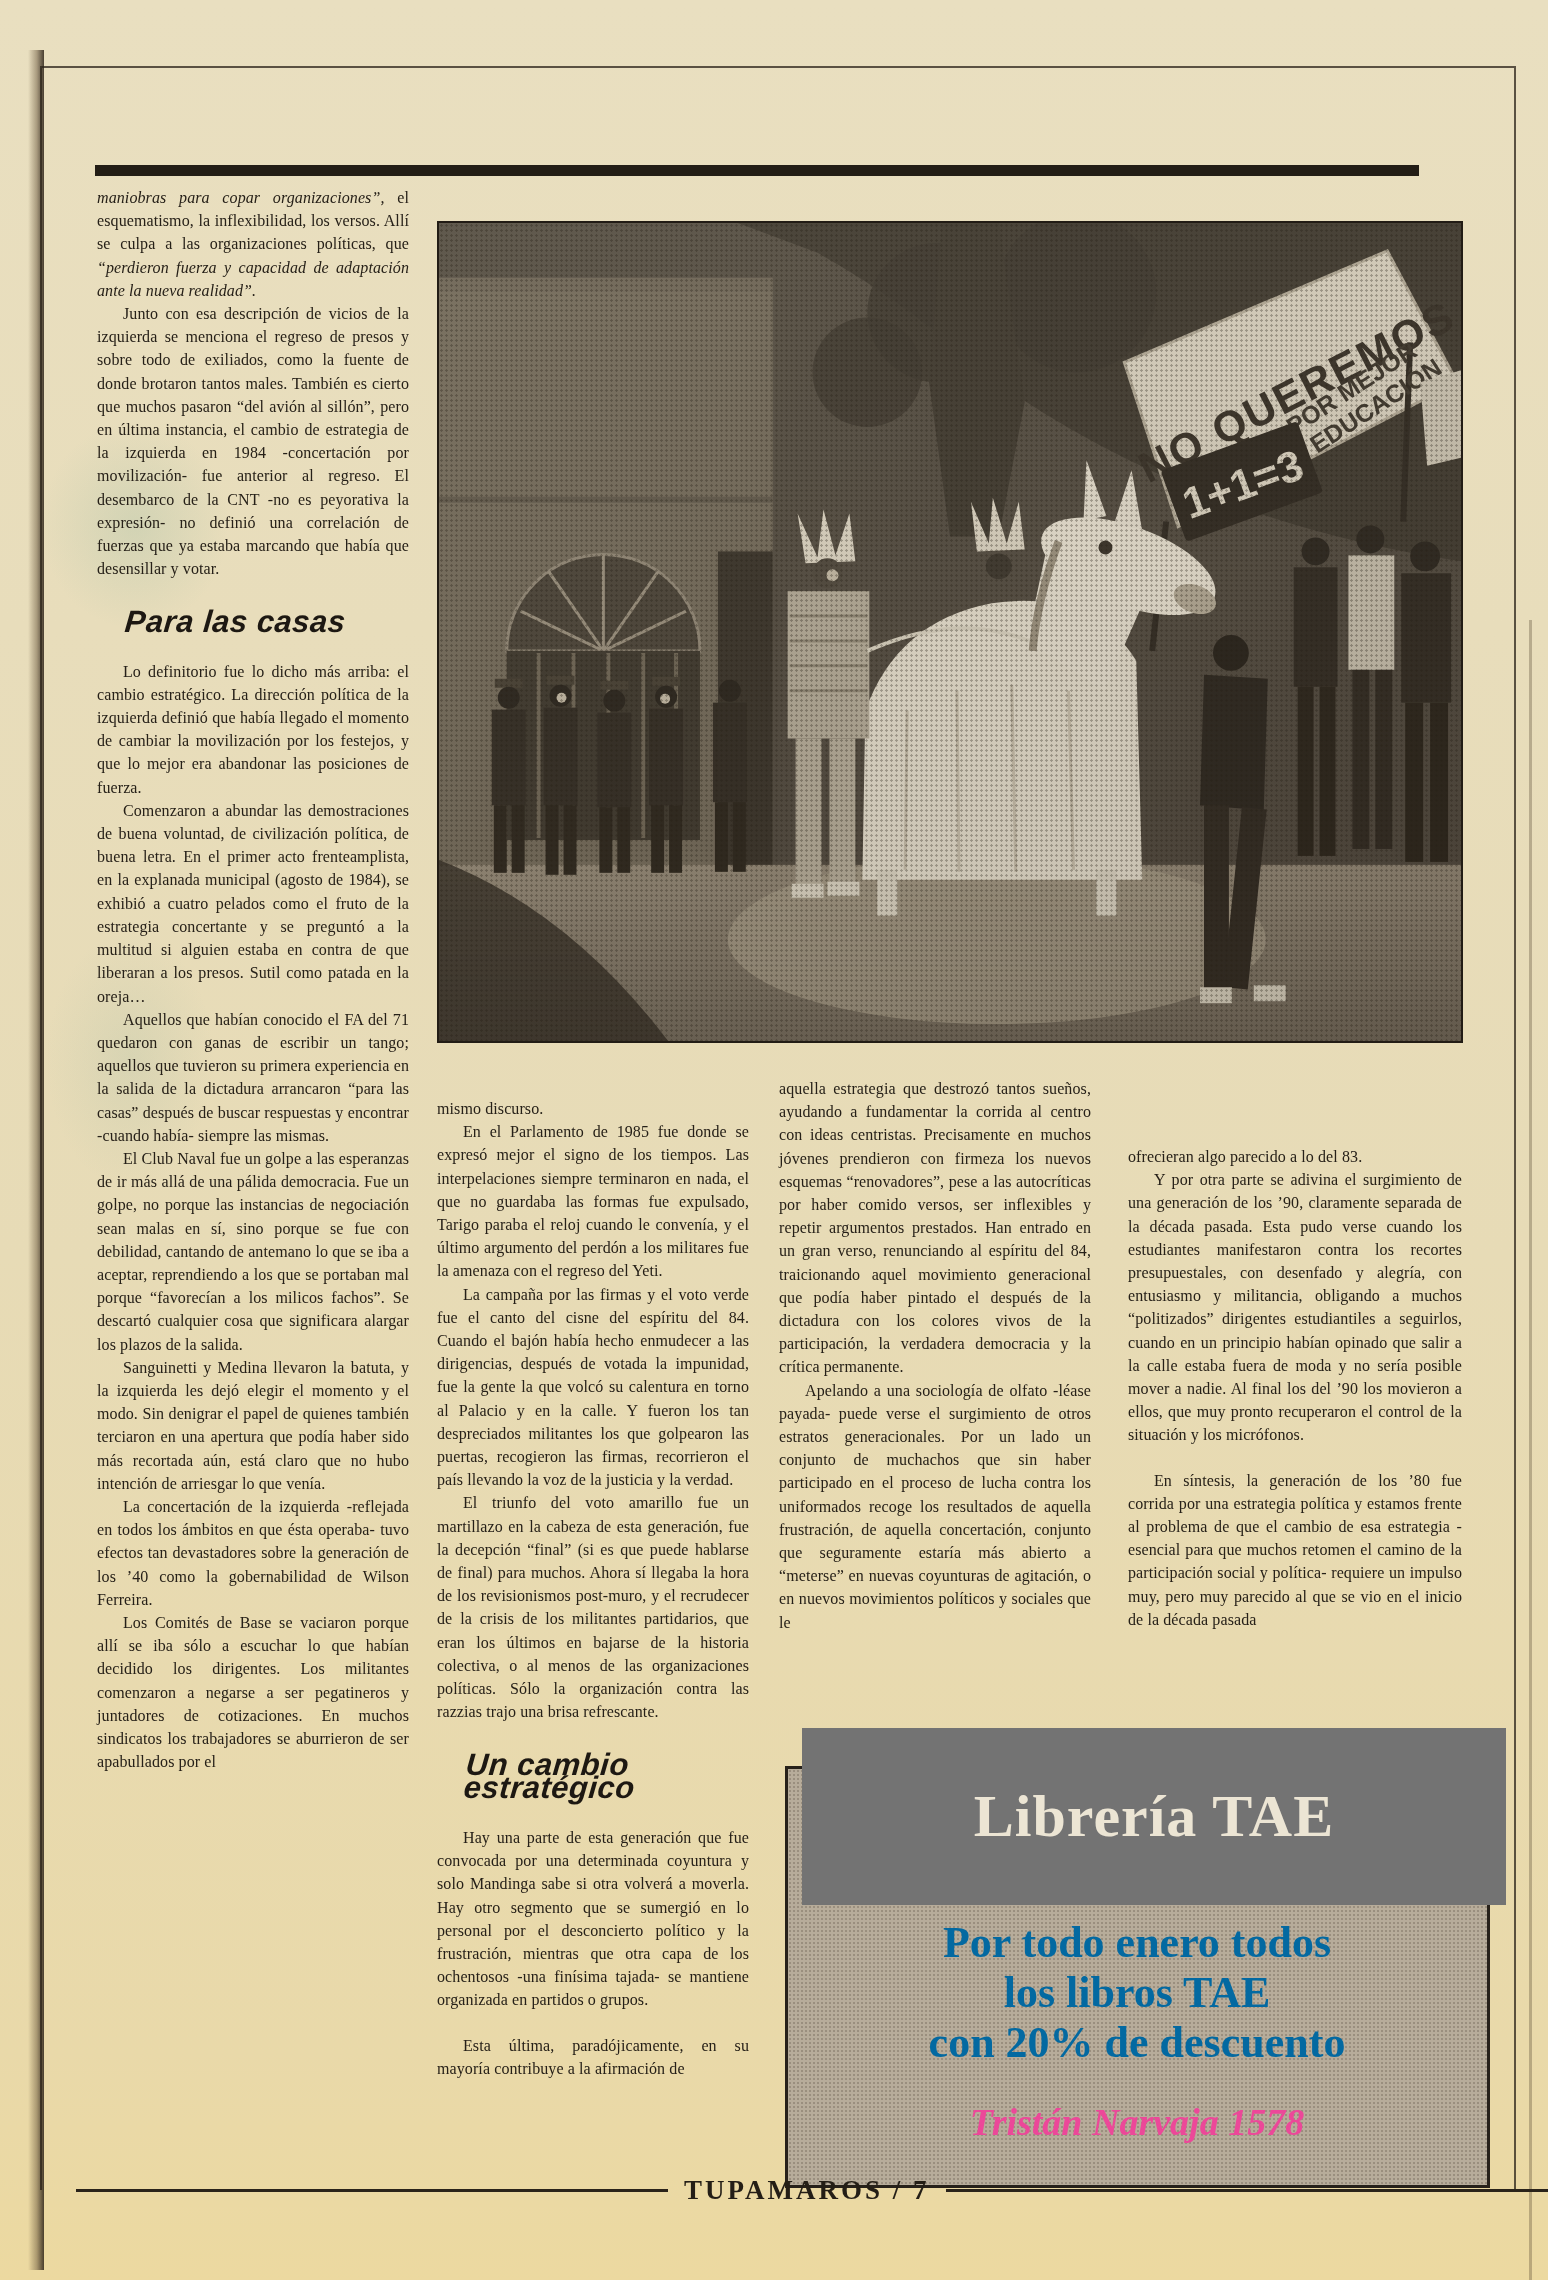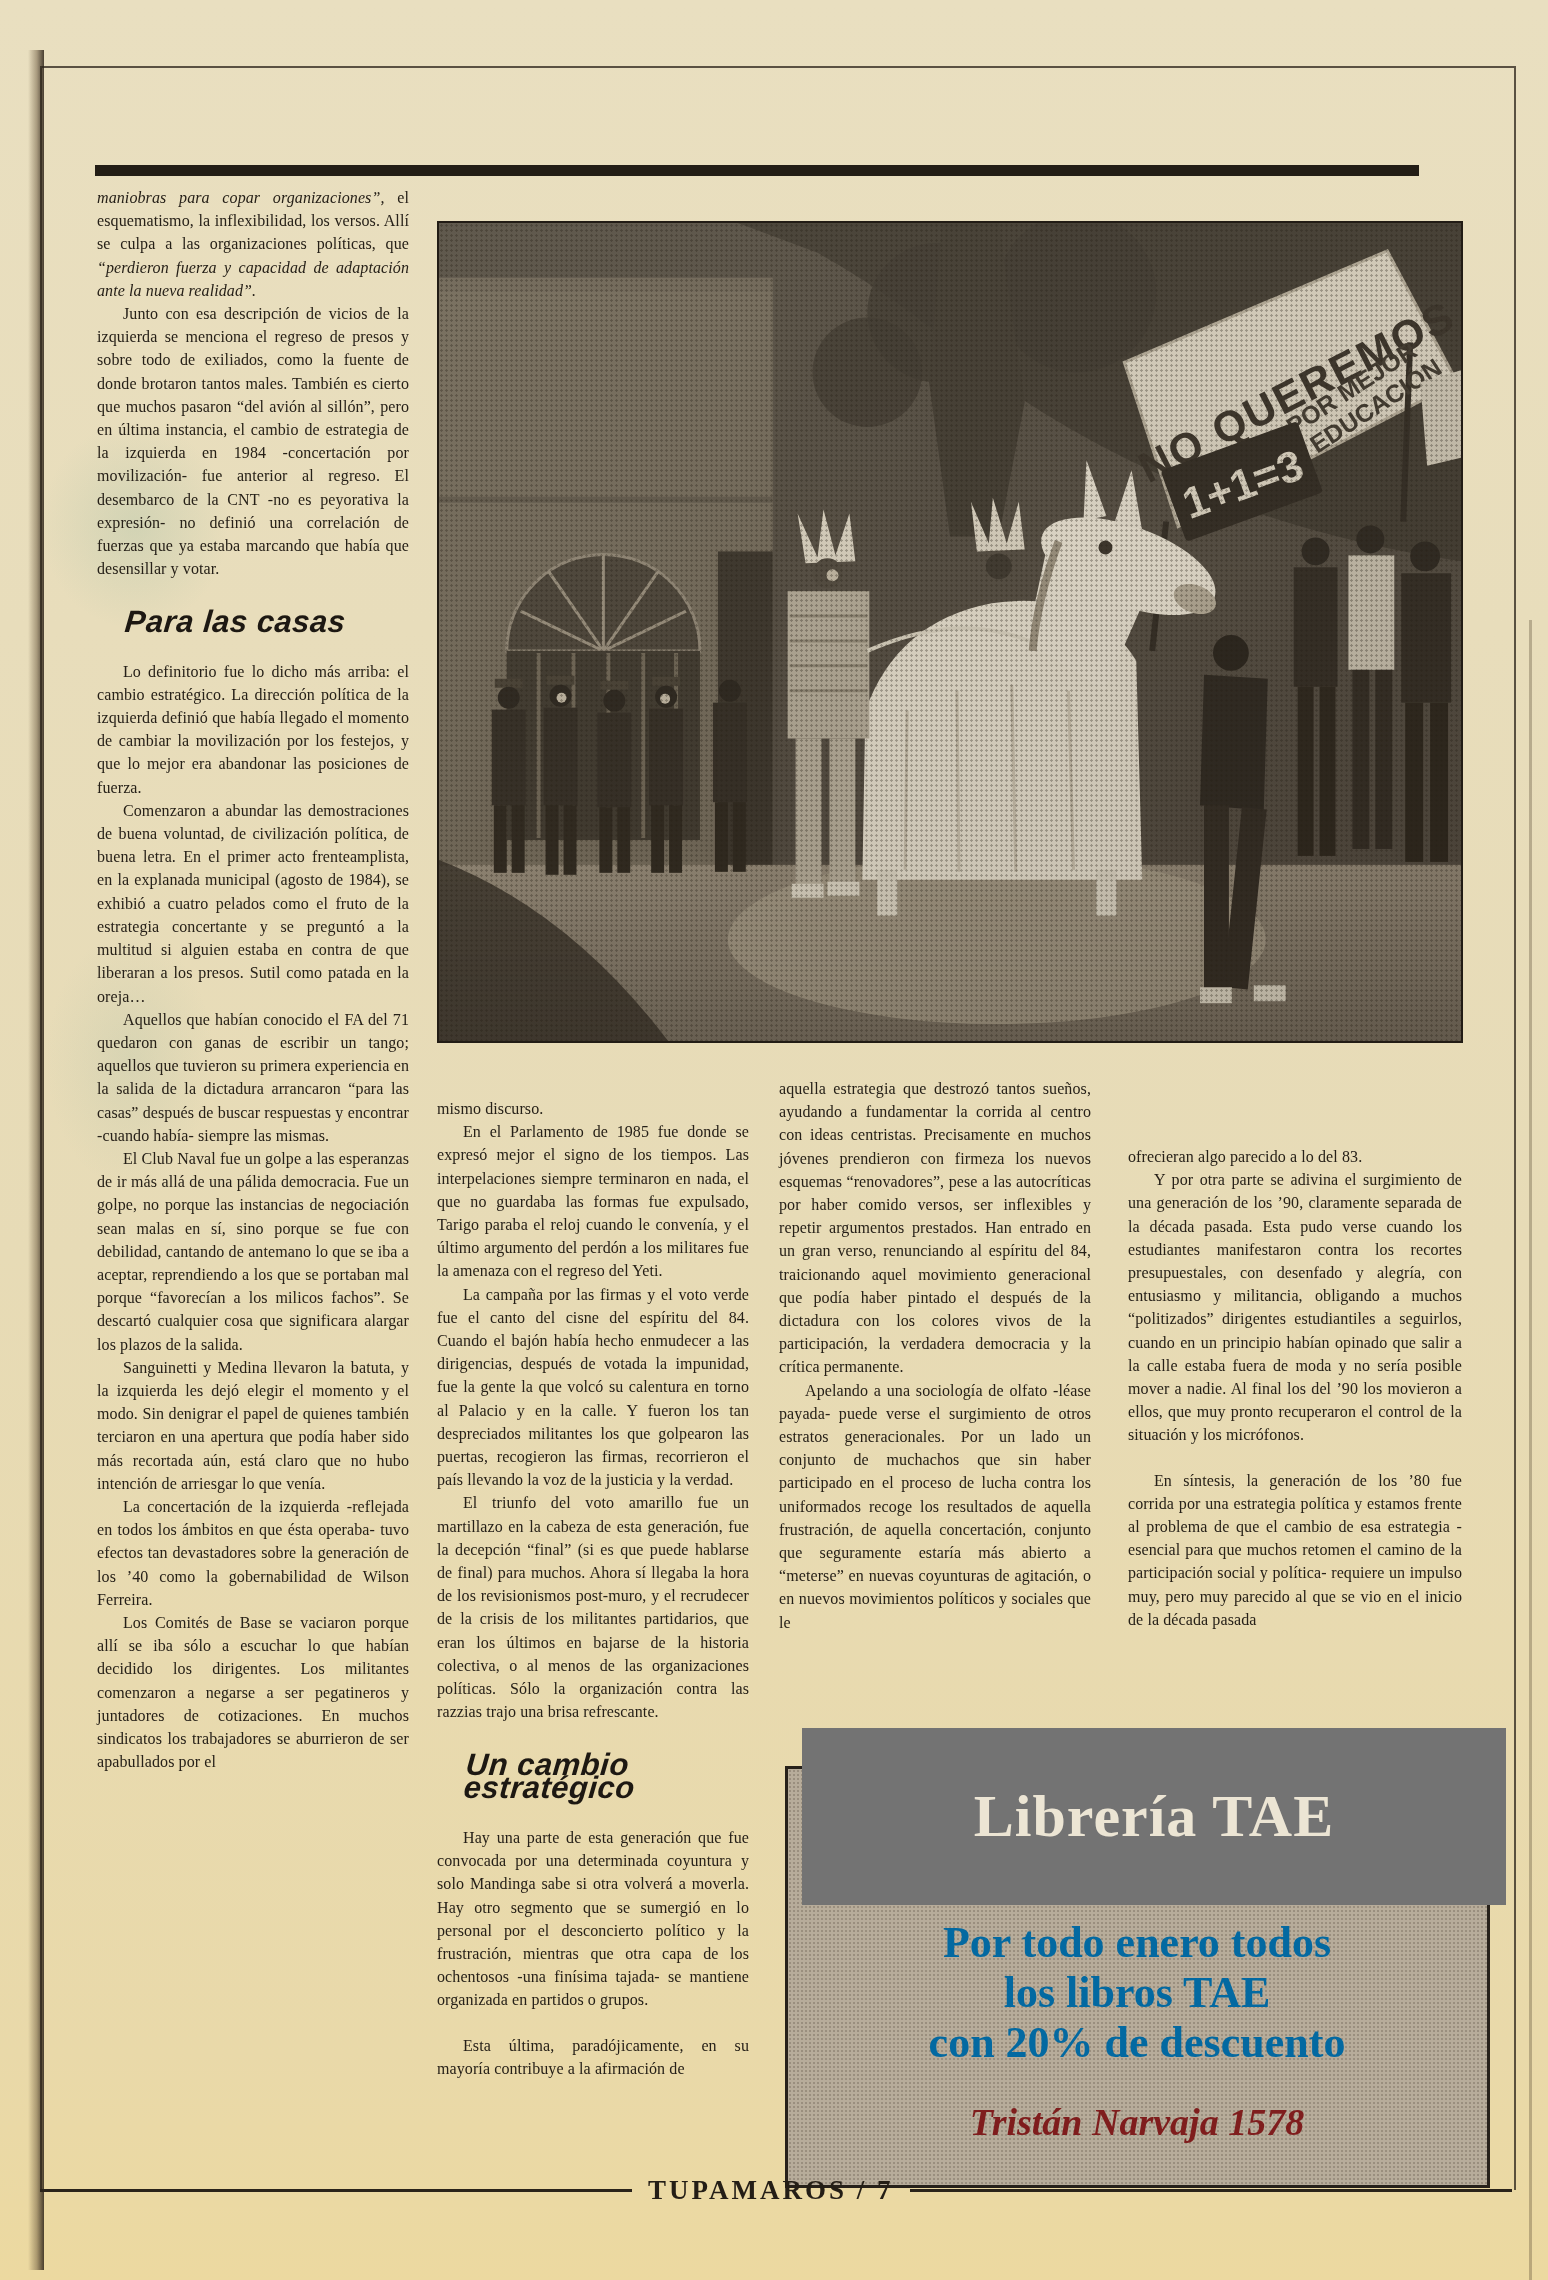--- a/index.html
+++ b/index.html
@@ -77,27 +77,27 @@
     font-family:"Liberation Serif",serif;font-weight:700;font-size:60px;
     color:#ece5d4;letter-spacing:1px;
   }
   .ad-lines{
     position:absolute;left:802px;top:1918px;width:670px;text-align:center;
     font-weight:700;font-size:44px;line-height:50px;color:#0369a1;
     font-family:"Liberation Serif",serif;
   }
   .ad-address{
     position:absolute;left:802px;top:2100px;width:670px;text-align:center;
-    font-weight:700;font-style:italic;font-size:38px;color:#7f1d1d;
+    font-weight:700;font-style:italic;font-size:38px;color:#ec4899;
     font-family:"Liberation Serif",serif;
   }
   
   .footer{
     position:absolute;left:40px;top:2172px;width:1472px;height:36px;
-    display:flex;align-items:center;
+    display:flex;align-items:center;padding-left:36px;
   }
   .footer .rule{height:3px;background:#2a231a;}
   .footer .rule.l{width:592px;}
   .footer .rule.r{flex:1;}
   .footer .ftext{
     padding:0 16px;font-weight:700;font-size:27px;letter-spacing:3px;
     color:#241e16;font-family:"Liberation Serif",serif;white-space:nowrap;
   }
 </style>
 </head>

